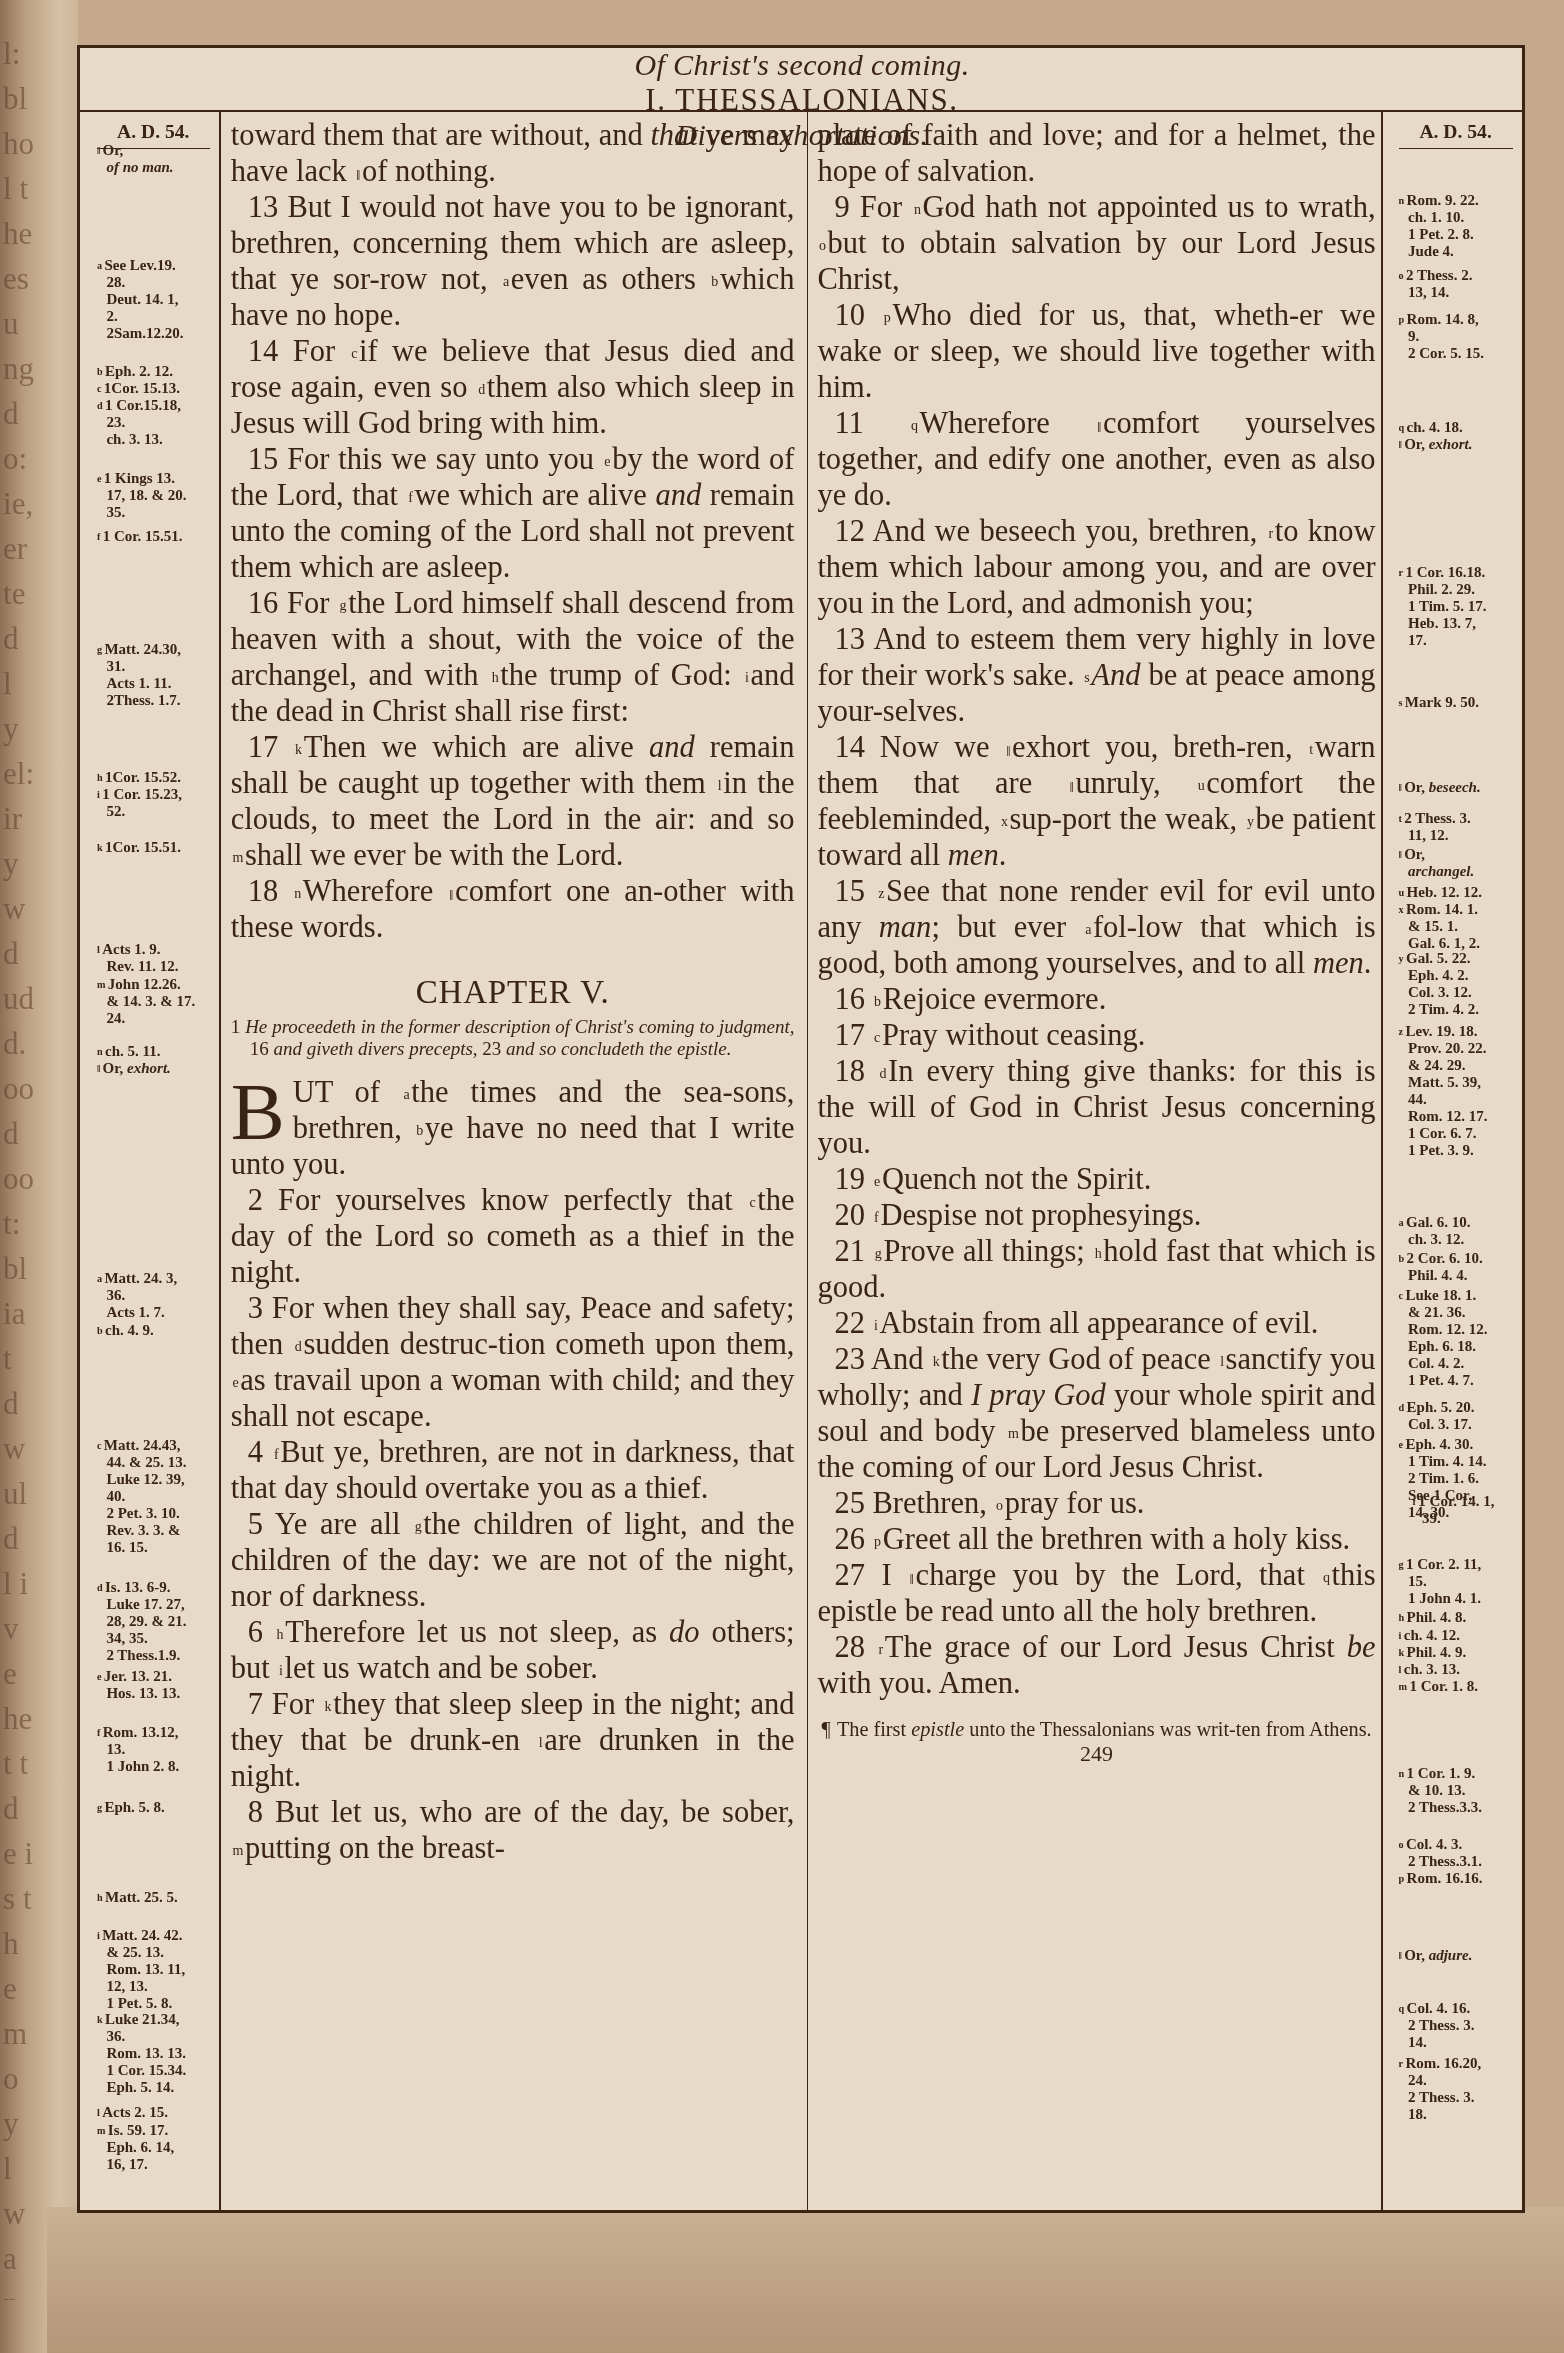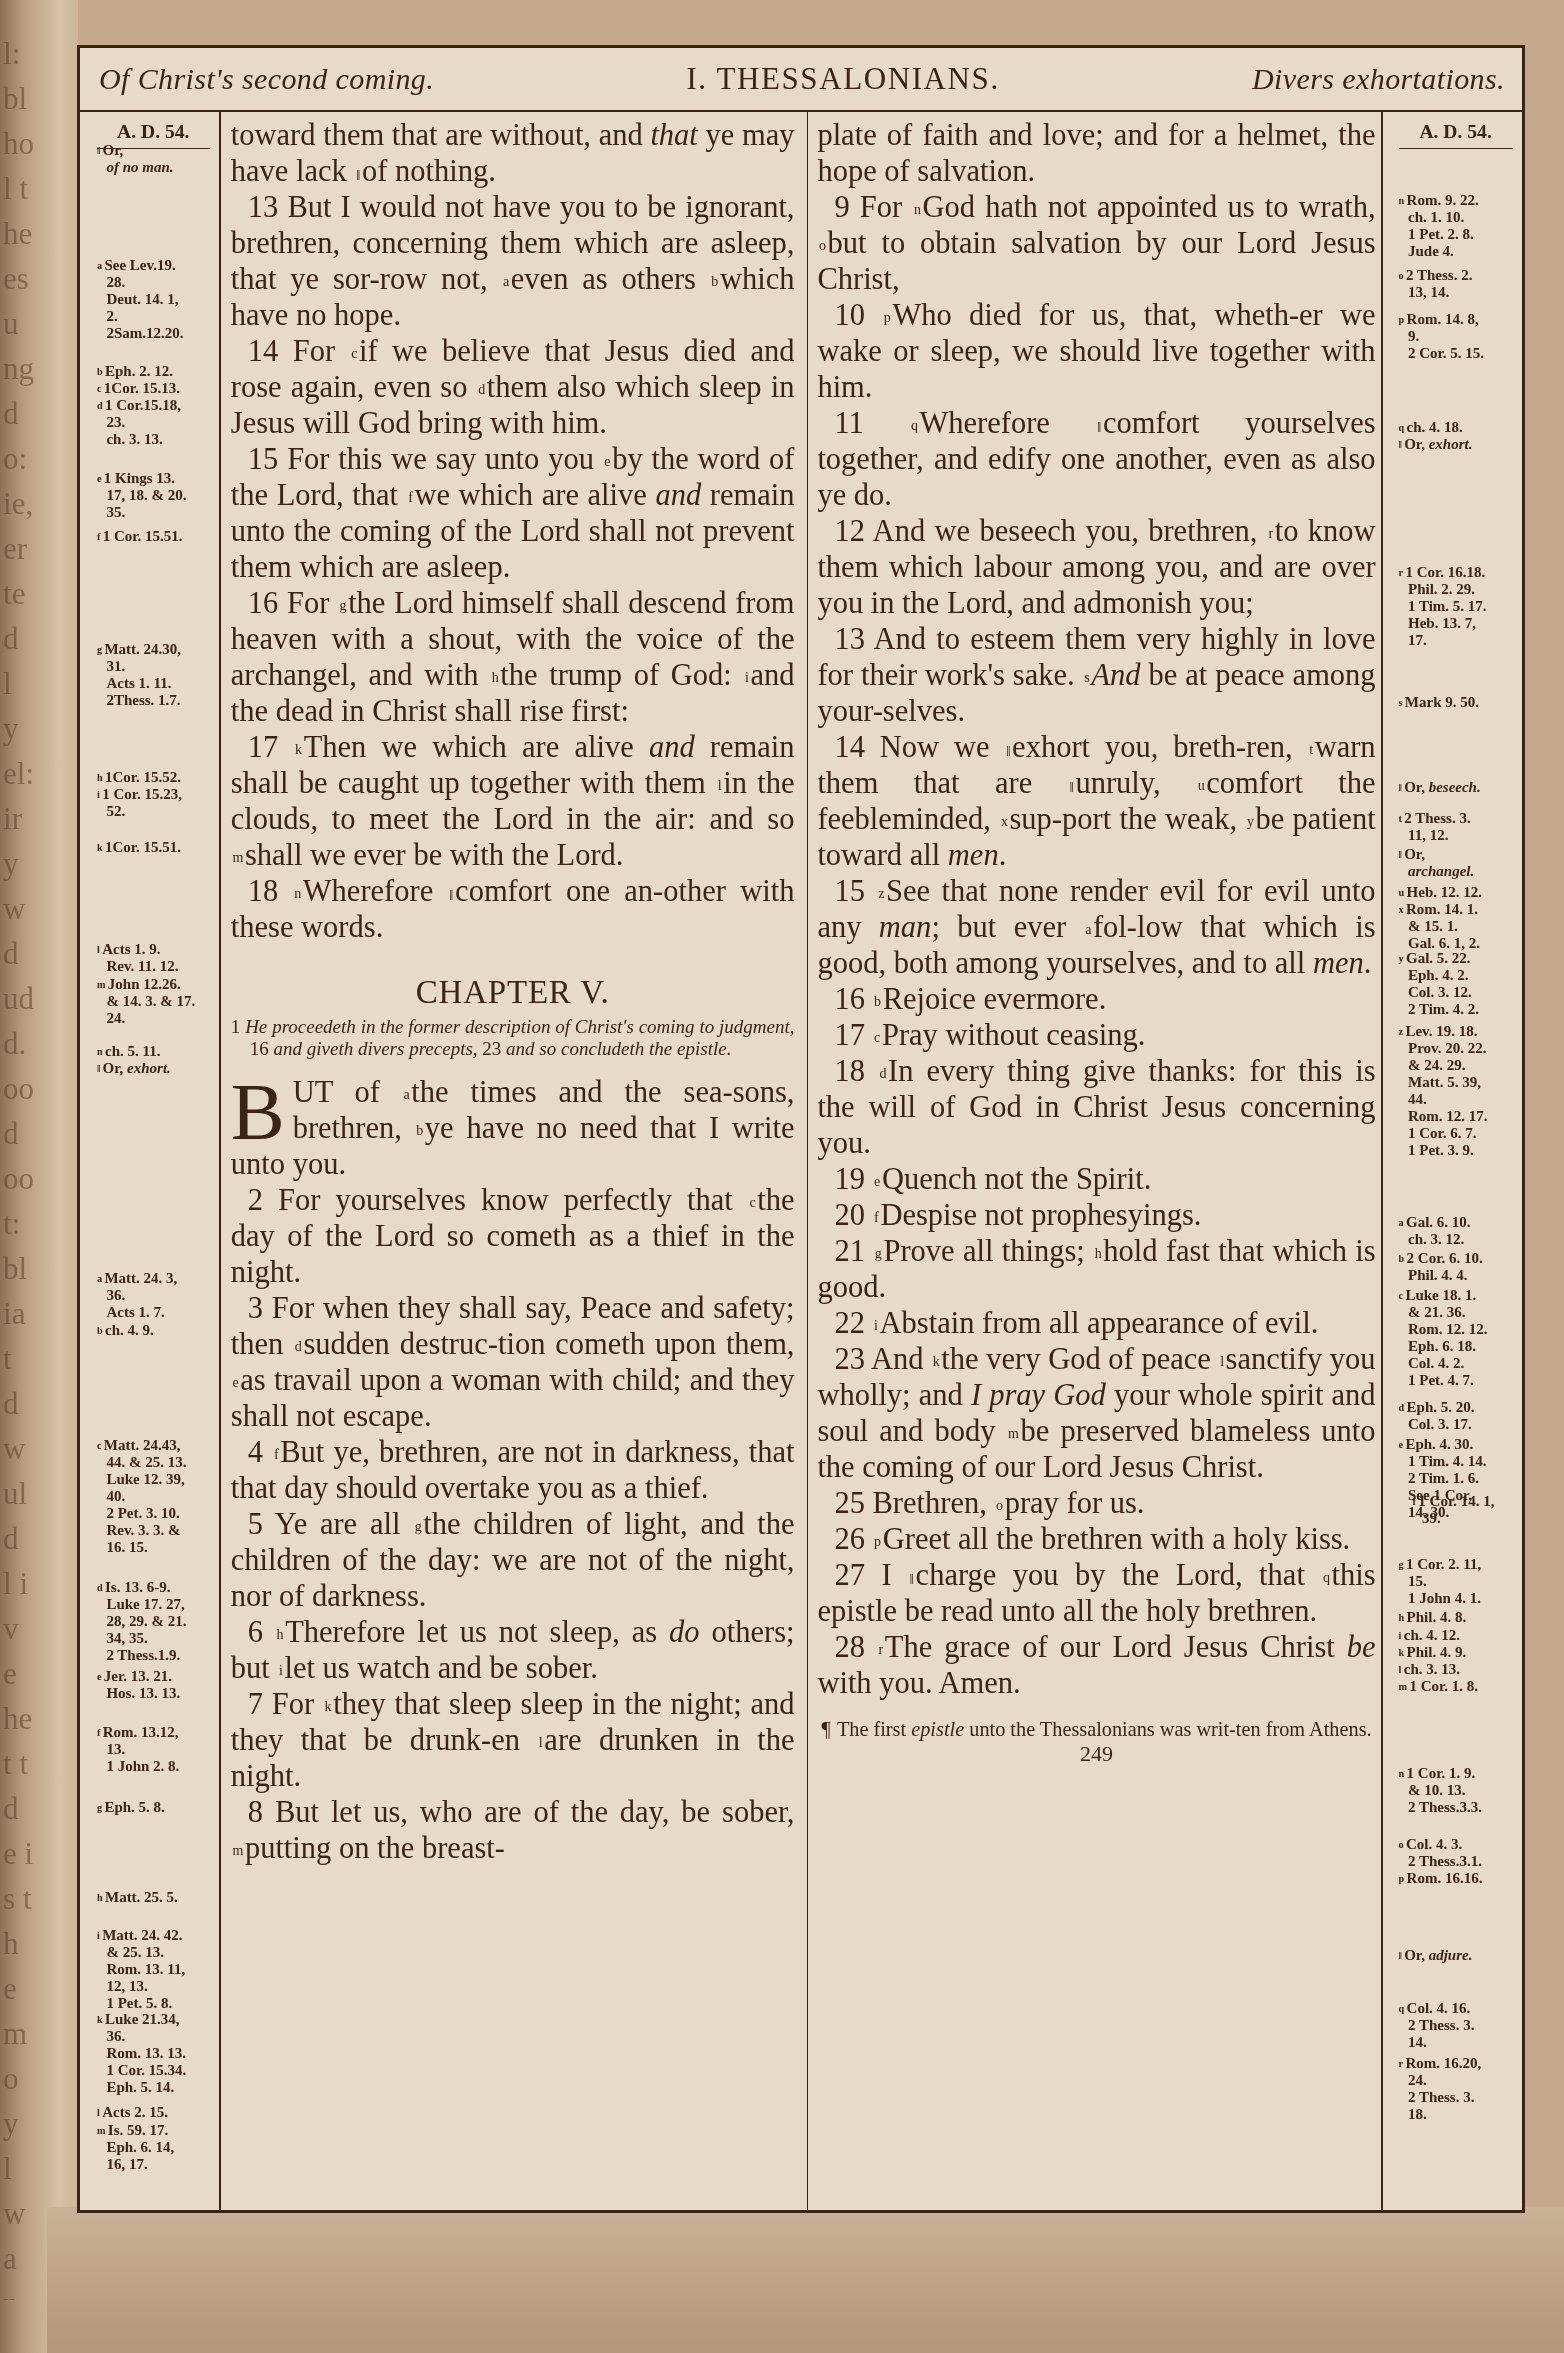--- a/index.html
+++ b/index.html
@@ -26,20 +26,21 @@
   .page {
     position: absolute; left: 77px; top: 45px; width: 1448px; height: 2168px;
     background: #e7dac6;
     border: 3.1px solid #3b2414;
   }
   .running-head {
     position: absolute; left: 0; top: 0; width: 100%; height: 64px;
     border-bottom: 2.3px solid #3b2414;
     display: flex; align-items: center; justify-content: space-between;
     padding: 0 17px 0 19px;
+    flex-direction: column;
   }
   .rh-left, .rh-right { font-style: italic; font-size: 30px; letter-spacing: 0.4px; }
   .rh-center { font-size: 31px; letter-spacing: 1.6px; }
 
   .margin-col {
     position: absolute; top: 64px; bottom: 0;
     font-size: 15px; line-height: 17px; font-weight: bold;
   }
   .margin-left { left: 0; width: 141px; border-right: 2.3px solid #3b2414; padding: 0 6.3px 0 17px; }
   .margin-right { right: 0; width: 141px; border-left: 2.3px solid #3b2414; padding: 0 6.3px 0 15.6px; }

